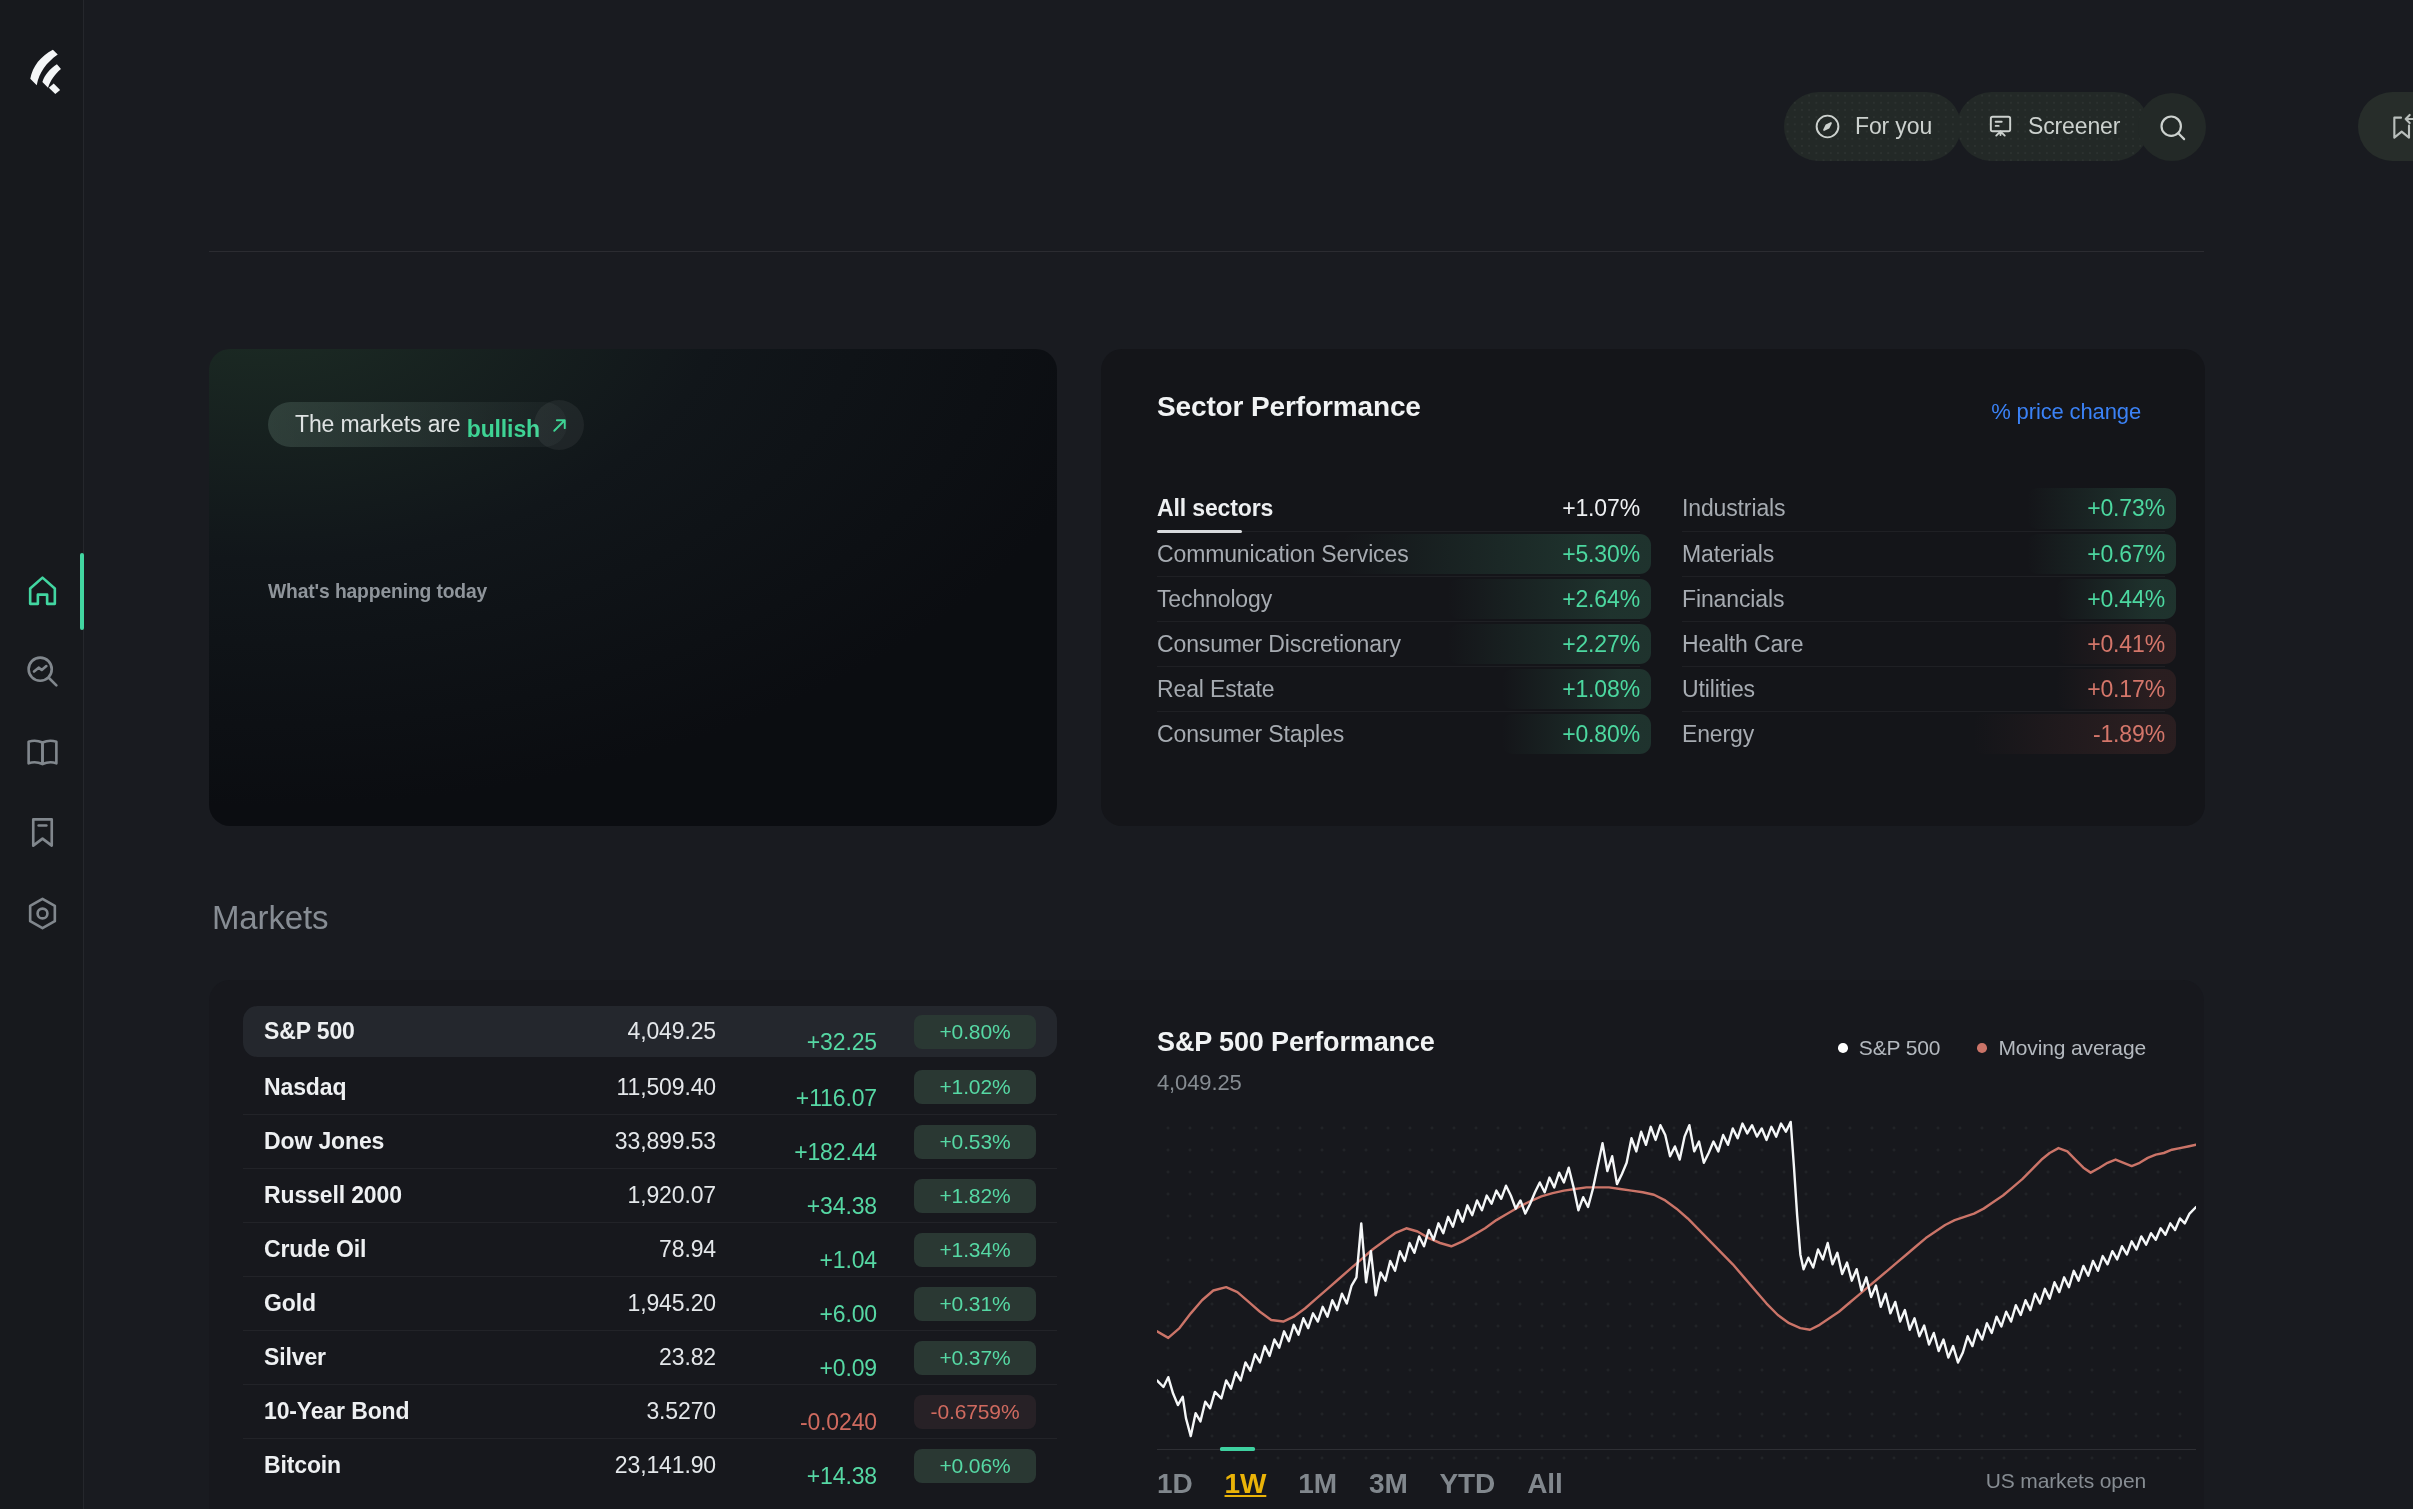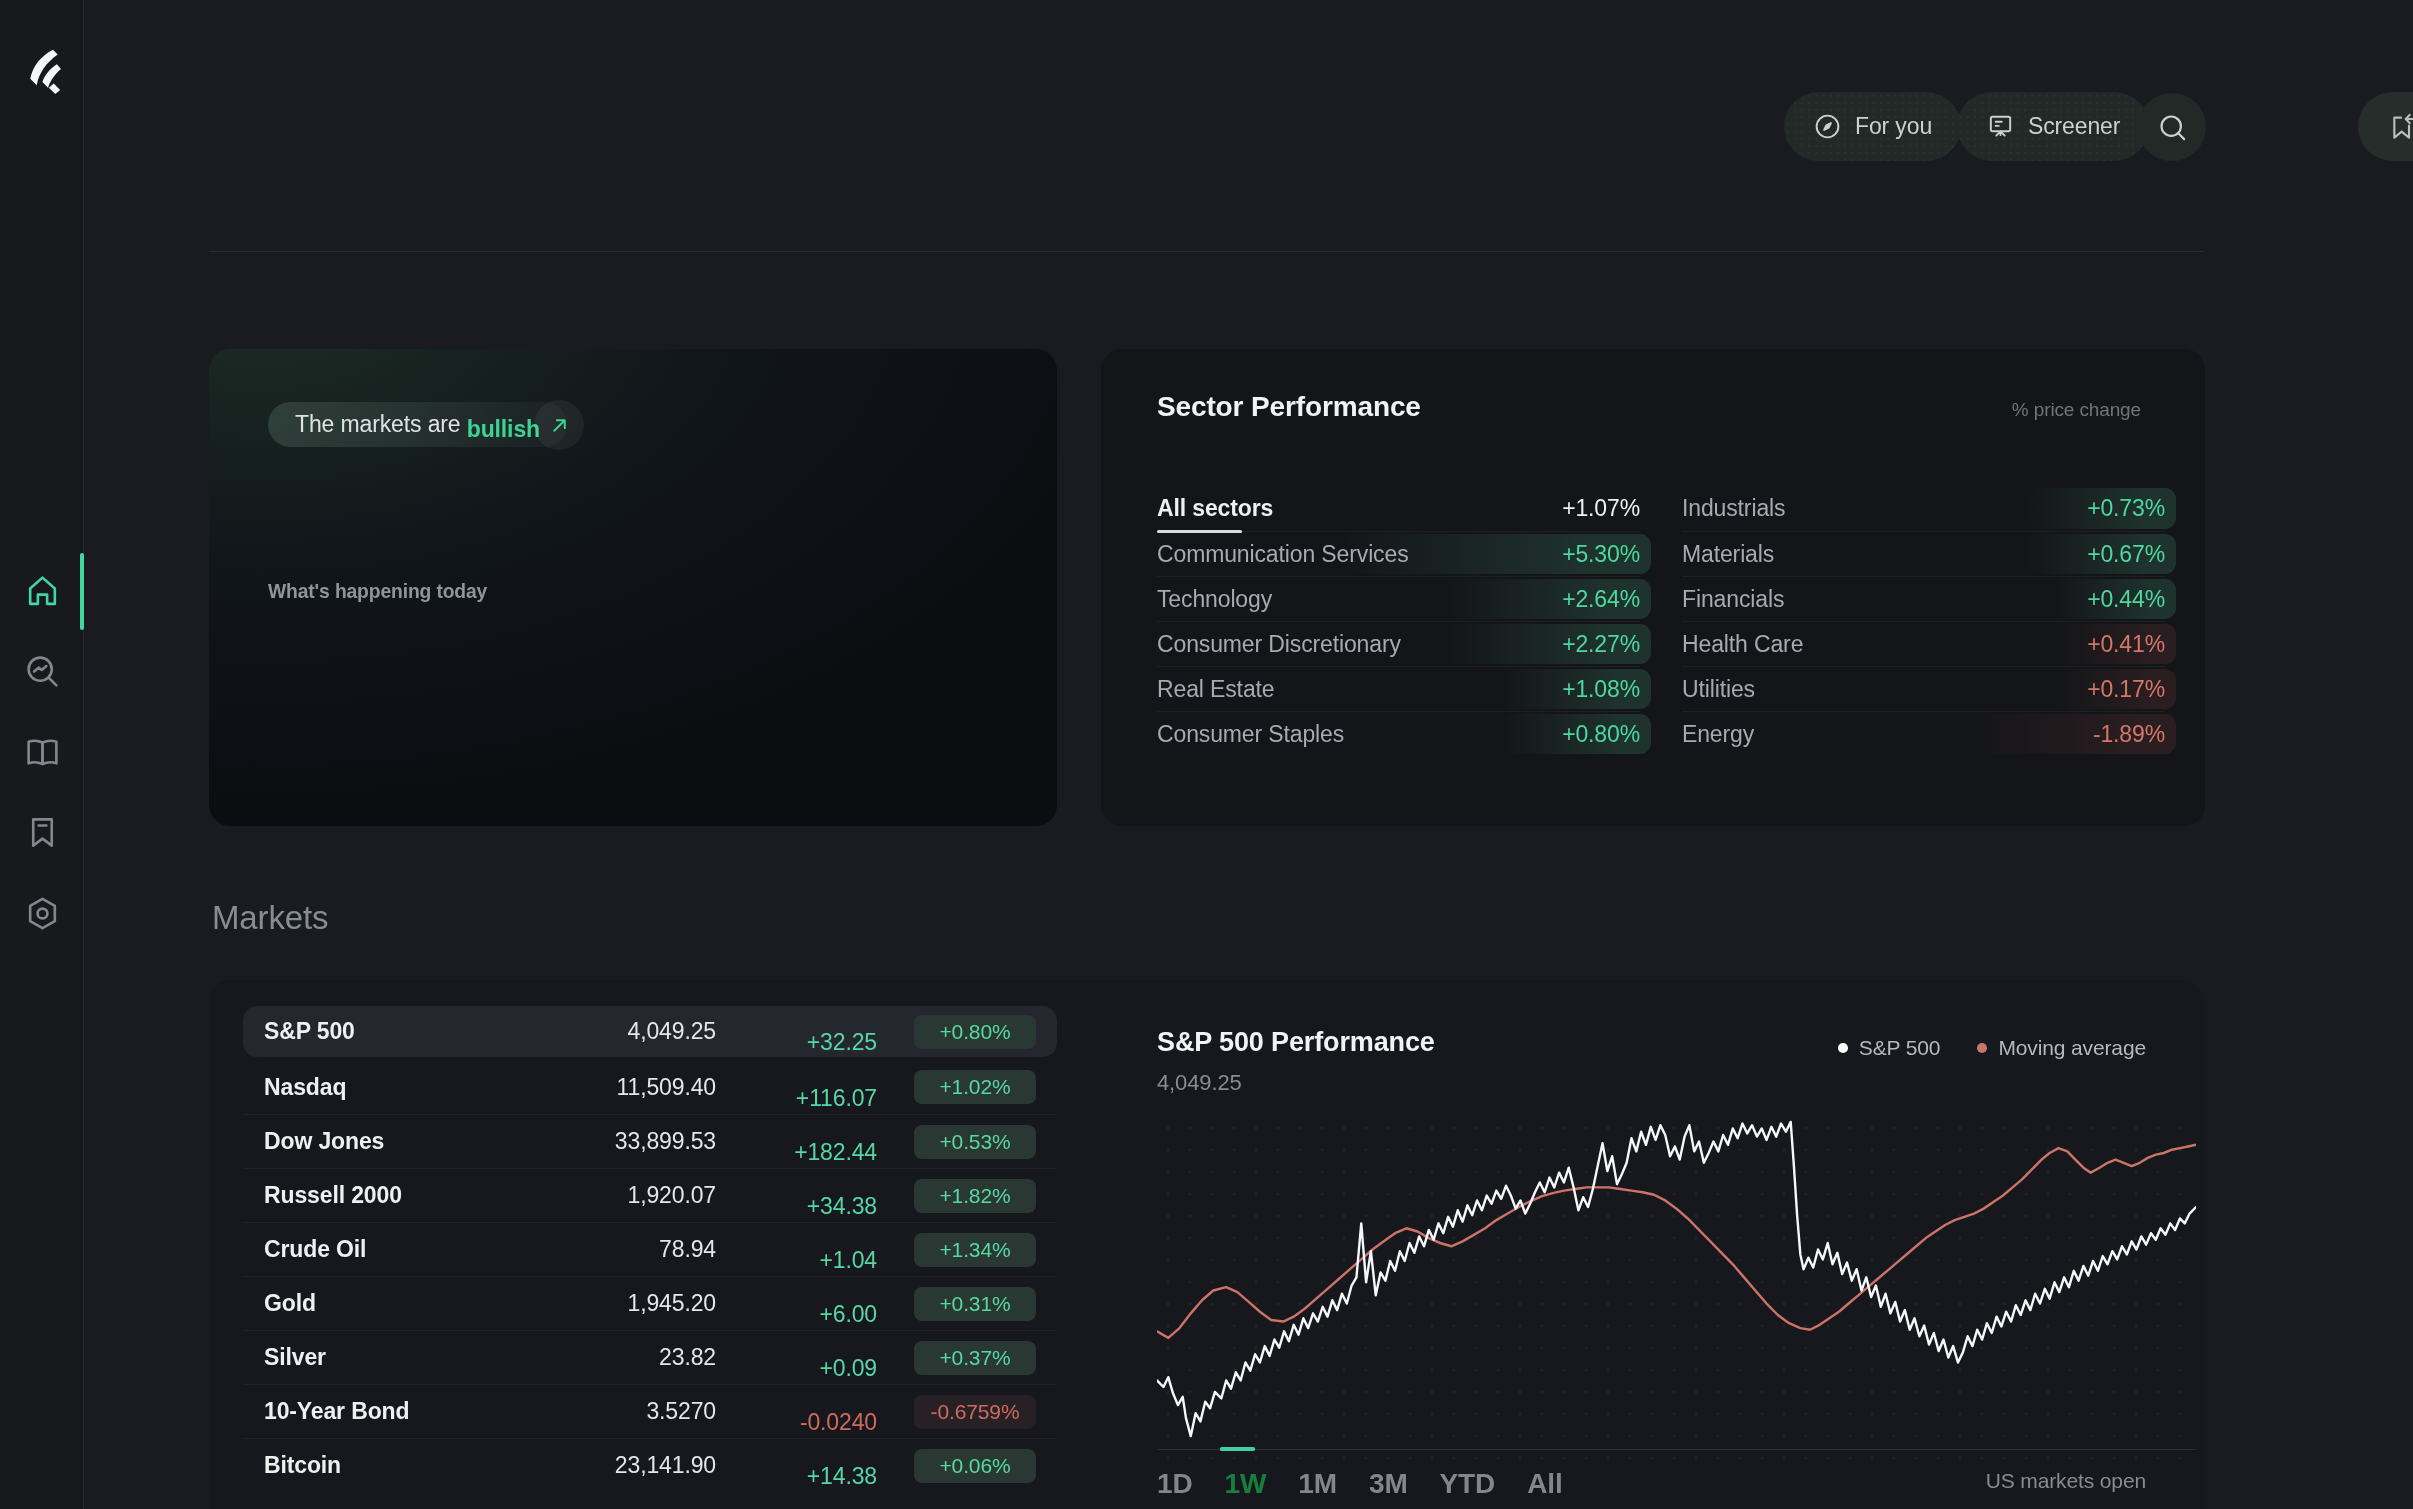--- a/index.html
+++ b/index.html
@@ -49,21 +49,21 @@
     cursor:pointer; }
   #hero-arrow svg { width:21px; height:21px; }
   #hero-eyebrow { position:absolute; left:59px; top:232px; font-size:19.3px; font-weight:700; color:#8f959b; }
   #hero-headline { position:absolute; left:56px; top:274px; width:752px;
     font-size:31px; line-height:43px; font-weight:700; color:#f3f5f6; letter-spacing:-0.015em; }
 
   
   #sector { position:absolute; left:1101px; top:349px; width:1104px; height:477px;
     border-radius:21px; background:#141519; }
   #sector-title { position:absolute; left:56px; top:42px; font-size:28px; font-weight:700; color:#f1f3f4; }
-  #sector-unit { position:absolute; right:64px; top:50px; font-size:19px; color:#737373; }
+  #sector-unit { position:absolute; right:64px; top:50px; font-size:22px; color:#3b82f6; }
   .sector-col { position:absolute; top:137px; width:483px; }
   #scol-left { left:56px; }
   #scol-right { left:581px; }
   .srow { position:relative; height:45px; display:flex; align-items:center;
     justify-content:space-between; cursor:pointer; }
   .srow + .srow { border-top:0.8px solid rgba(255,255,255,0.05); }
   .slabel { font-size:23px; color:#a6abb1; z-index:1; }
   .spct { font-size:23px; color:#eef0f2; z-index:1; }
   .srow[data-tone="up"] .spct { color:#4cd8a0; }
   .srow[data-tone="down"] .spct { color:#d4766a; }
@@ -110,21 +110,21 @@
   #plot { position:absolute; left:948px; top:137px; width:1039px; height:360px;
     background-image:radial-gradient(rgba(170,190,180,0.07) 1.3px, transparent 1.7px);
     background-size:22px 22px; }
   #plot svg { width:100%; height:100%; }
   #chart-divider { position:absolute; left:948px; top:469px; width:1039px; height:0.8px;
     background:rgba(255,255,255,0.10); }
   #range-underline { position:absolute; left:63px; top:-1.6px; width:35px; height:3.2px;
     background:#3ed0a0; border-radius:1.6px; }
   #ranges { position:absolute; left:948px; top:488px; display:flex; gap:32px; }
   .rtab { font-size:28px; font-weight:600; color:#81878d; cursor:pointer; }
-  .rtab.active { color:#15803d; font-weight:700; }
+  .rtab.active { color:#eab308; font-weight:700;text-decoration:underline; }
   #mkt-status { position:absolute; right:58px; top:489px; font-size:21px; color:#868c92; }
 </style>
 </head>
 <body>
 
 <div id="sidebar">
   <svg id="logo" viewBox="0 0 52 58" fill="#f4f6f7">
     <path d="M37 2 C 22 10, 12 22, 9 38 L 17 46 C 20 30, 29 18, 43 8 Z"></path>
     <path d="M42 20 C 33 26, 27 33, 24 42 L 31 49 C 34 40, 39 33, 47 26 Z"></path>
     <path d="M38 44 L 46 52 L 40 57 L 32 49 Z"></path>

